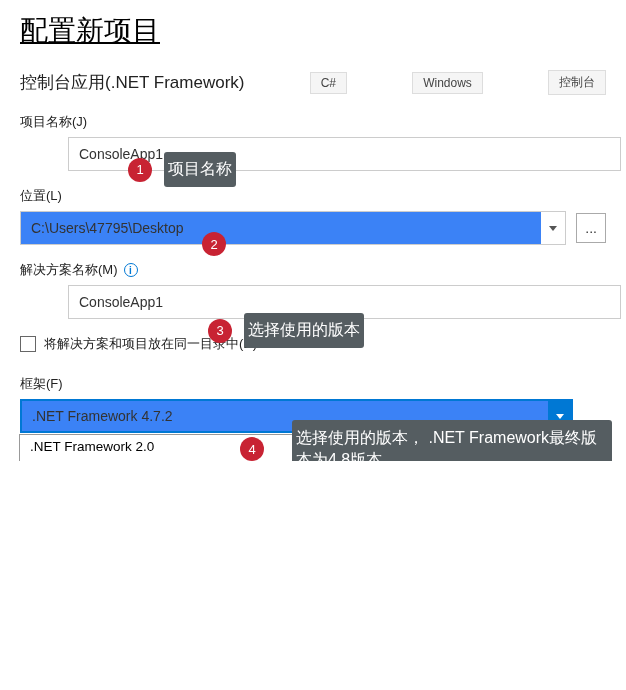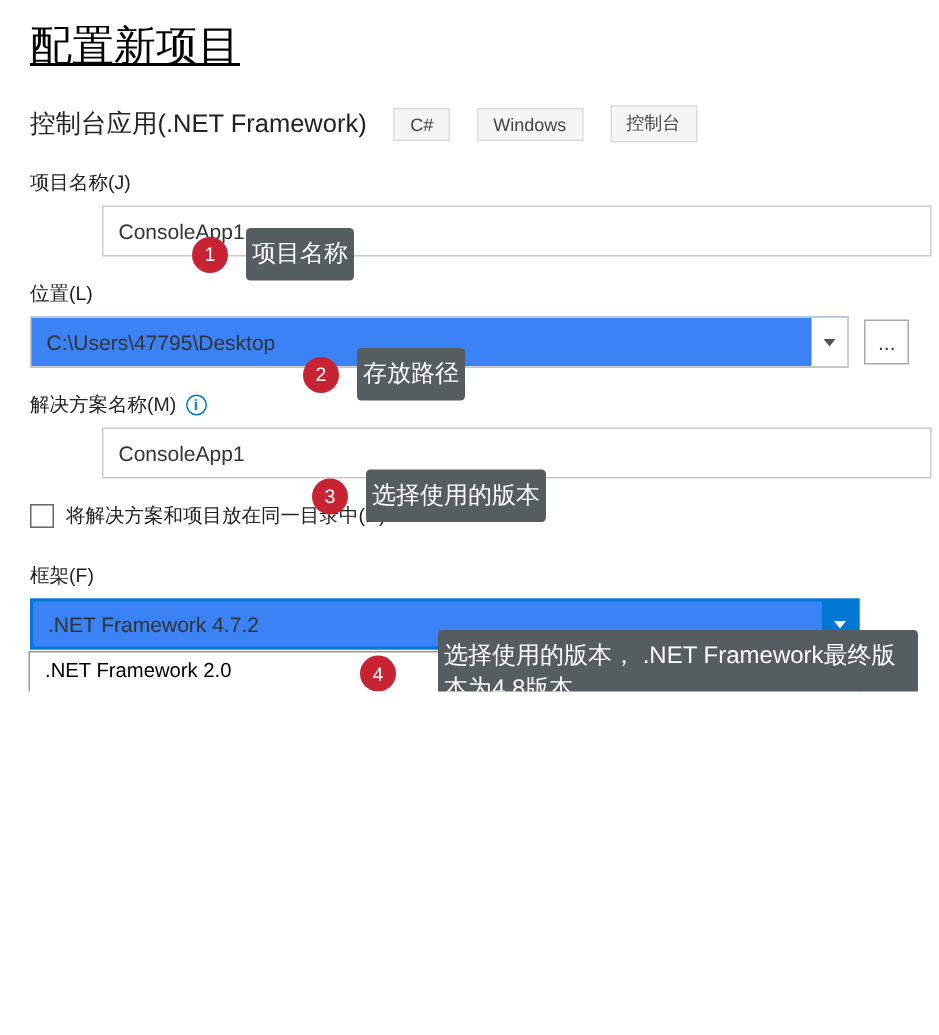--- a/index.html
+++ b/index.html
@@ -14,22 +14,23 @@
     .page-title {
       font-size: 28px;
       font-weight: 400;
       margin-bottom: 20px;
       color: #000;
       text-decoration: underline;
     }
     .project-type-row {
       display: flex;
       align-items: center;
-      gap: 18px;
+      gap: 6px;
       margin-bottom: 18px;
+      justify-content: space-between;
     }
     .project-type {
       font-size: 17px;
       color: #222;
     }
     .tag {
       font-size: 12px;
       padding: 3px 10px;
       border: 1px solid #ddd;
       background: #f5f5f5;
@@ -263,21 +264,20 @@
     </div>
   </div>
 </div>
 
 <div id="callout1" class="callout">
   <div class="num">1</div>
   <div class="bubble">项目名称</div>
 </div>
 <div id="callout2" class="callout">
   <div class="num">2</div>
-  <div class="bubble">存放路径</div>
 </div>
 <div id="callout3" class="callout">
   <div class="num">3</div>
   <div class="bubble">选择使用的版本</div>
 </div>
 <div id="callout4" class="callout">
   <div class="num">4</div>
   <div class="bubble">选择使用的版本， .NET Framework最终版本为4.8版本</div>
 </div>
 

